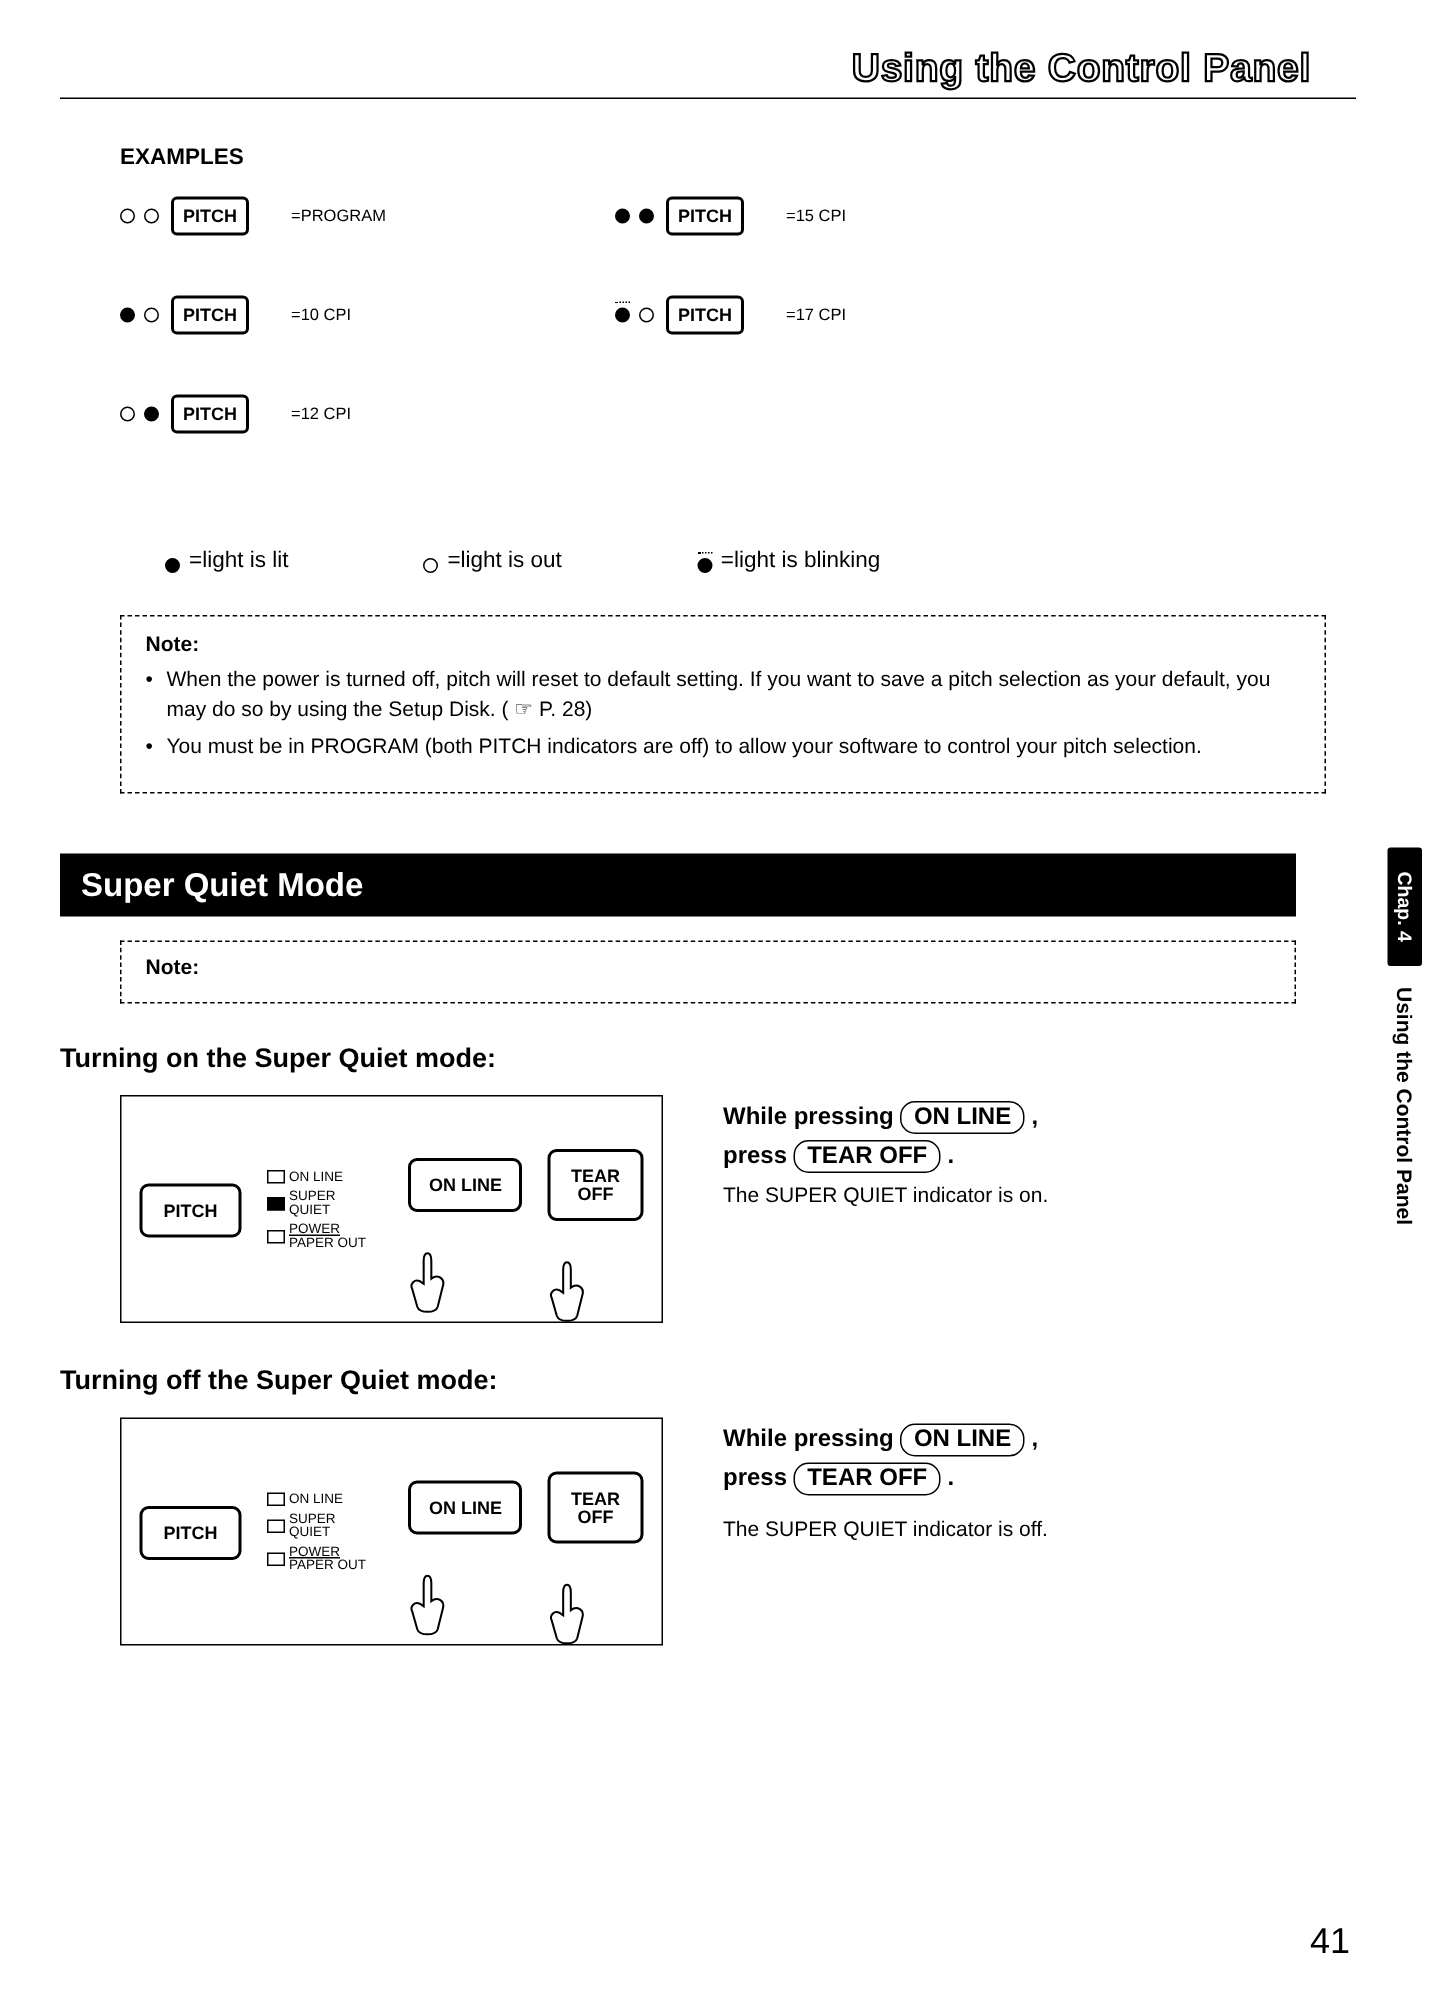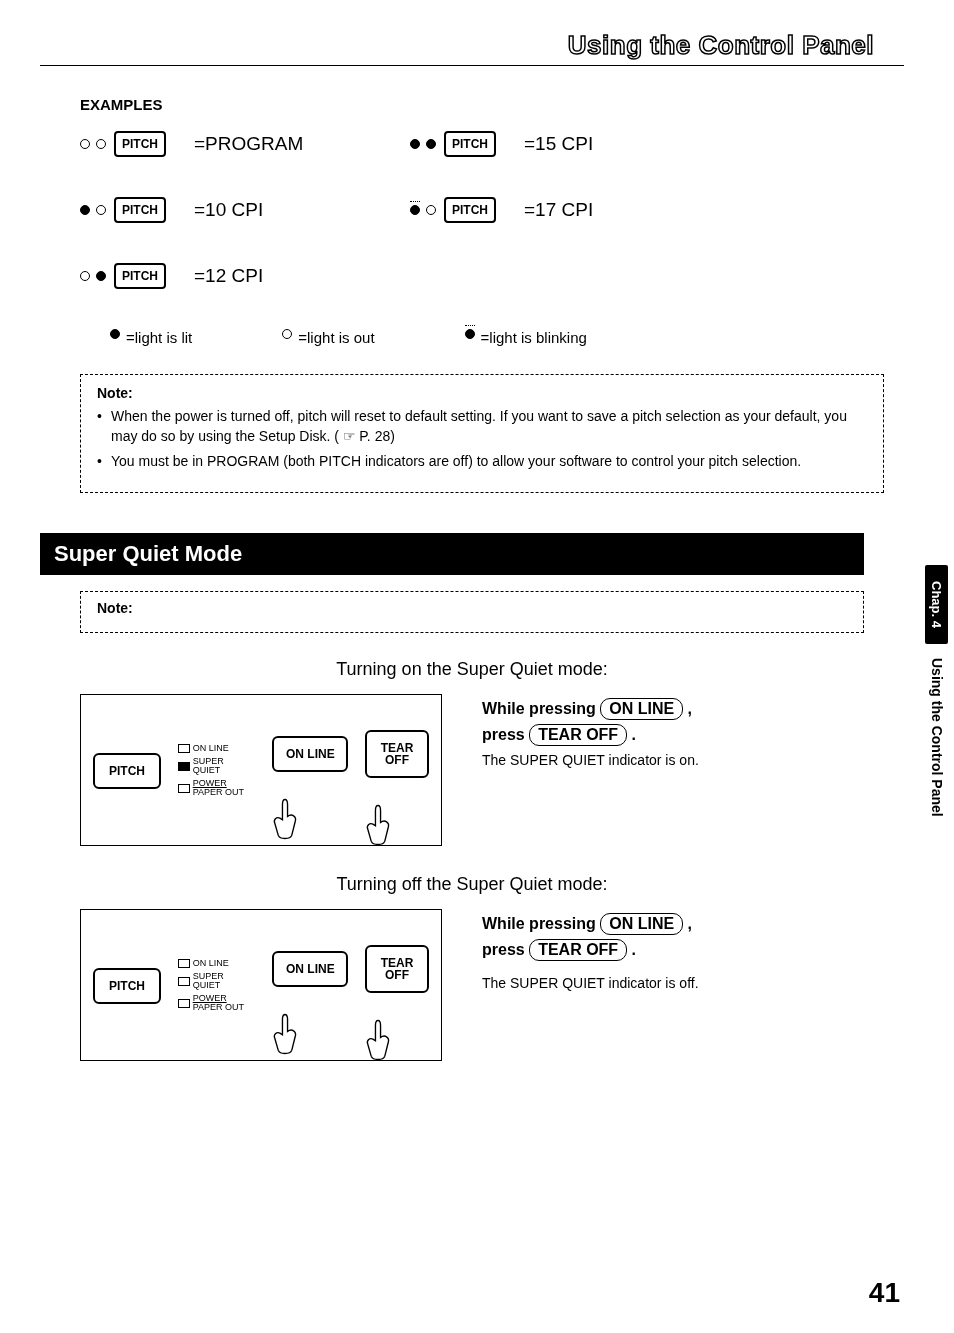--- a/index.html
+++ b/index.html
@@ -81,36 +81,37 @@
   }
   .pitch-box {
     border: 2px solid #000;
     border-radius: 4px;
     padding: 4px 6px;
     font-size: 12px;
     font-weight: bold;
     margin-right: 28px;
   }
   .pitch-label {
-    font-size: 19px;
+    font-size: 11px;
     text-align: right;
   }
   .legend {
     margin-left: 70px;
     margin-top: 10px;
     margin-bottom: 28px;
     display: flex;
     gap: 90px;
     font-size: 15px;
     align-items: center;
   }
   .legend-item {
     display: flex;
-    align-items: flex-start;
+    align-items: flex-end;
     gap: 6px;
+    margin-top: 36px;
   }
   .note-box {
     border: 1px dashed #000;
     padding: 10px 16px 14px 16px;
     margin: 0 20px 40px 40px;
   }
   .note-title {
     font-weight: bold;
     margin-bottom: 6px;
   }
@@ -141,24 +142,23 @@
   .section-intro {
     margin: 0 40px 10px 40px;
     line-height: 1.4;
   }
   .note-box2 {
     border: 1px dashed #000;
     padding: 8px 16px 10px 16px;
     margin: 0 40px 26px 40px;
   }
   .sub-heading {
-    font-weight: normal;
+    font-weight: bold;
     font-size: 18px;
     margin: 6px 0 14px 0;
-    text-align: center;
   }
   .mode-block {
     display: flex;
     gap: 40px;
     margin: 0 40px 28px 40px;
     align-items: flex-start;
   }
   .panel-diagram {
     width: 360px;
     height: 150px;
@@ -261,22 +261,22 @@
   }
   .tab-text {
     writing-mode: vertical-rl;
     font-weight: bold;
     font-size: 14px;
   }
   .page-num {
     position: absolute;
     bottom: 24px;
     right: 54px;
-    font-size: 28px;
-    font-weight: bold;
+    font-size: 24px;
+    font-weight: normal;
     text-align: right;
   }
 </style>
 </head>
 <body>
 
 <div class="page">
   <div class="header-title">Using the Control Panel</div>
   <hr class="hr">
 

